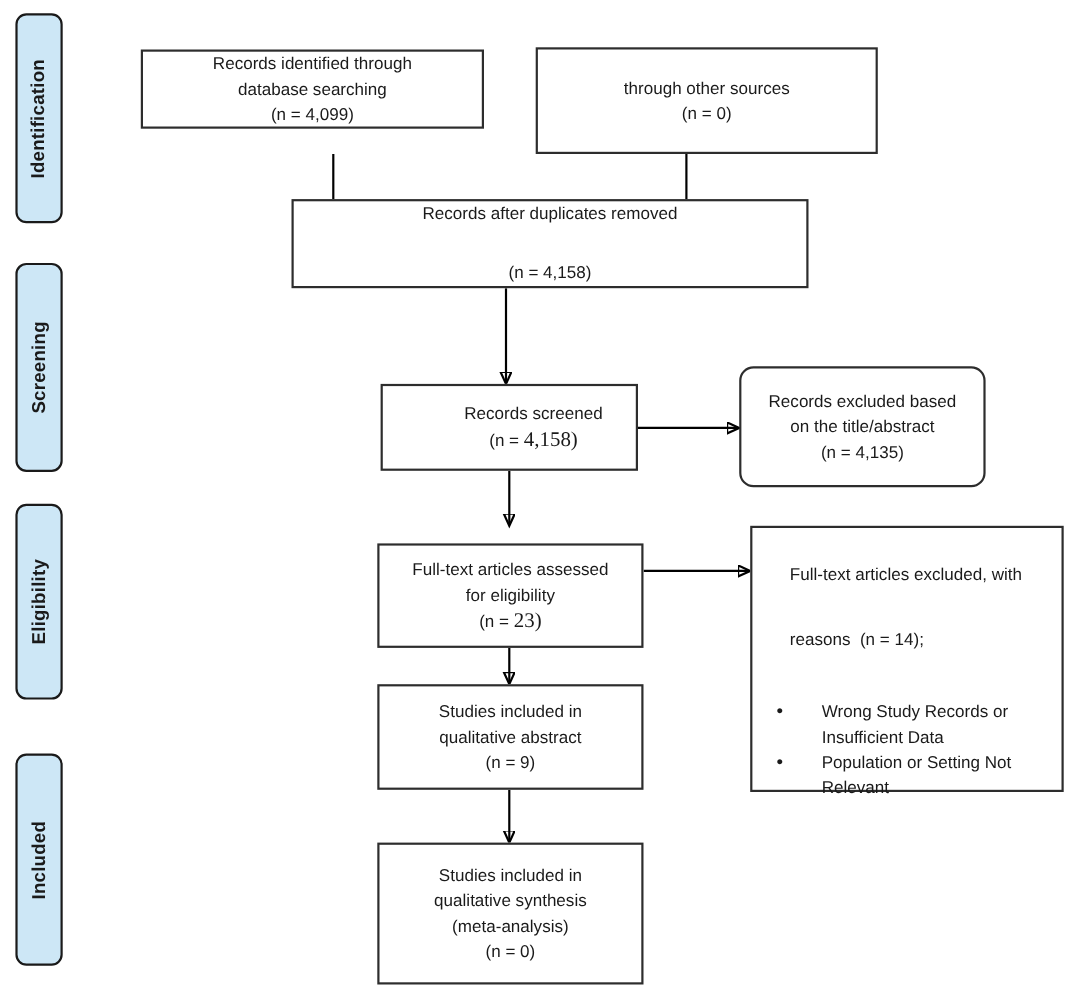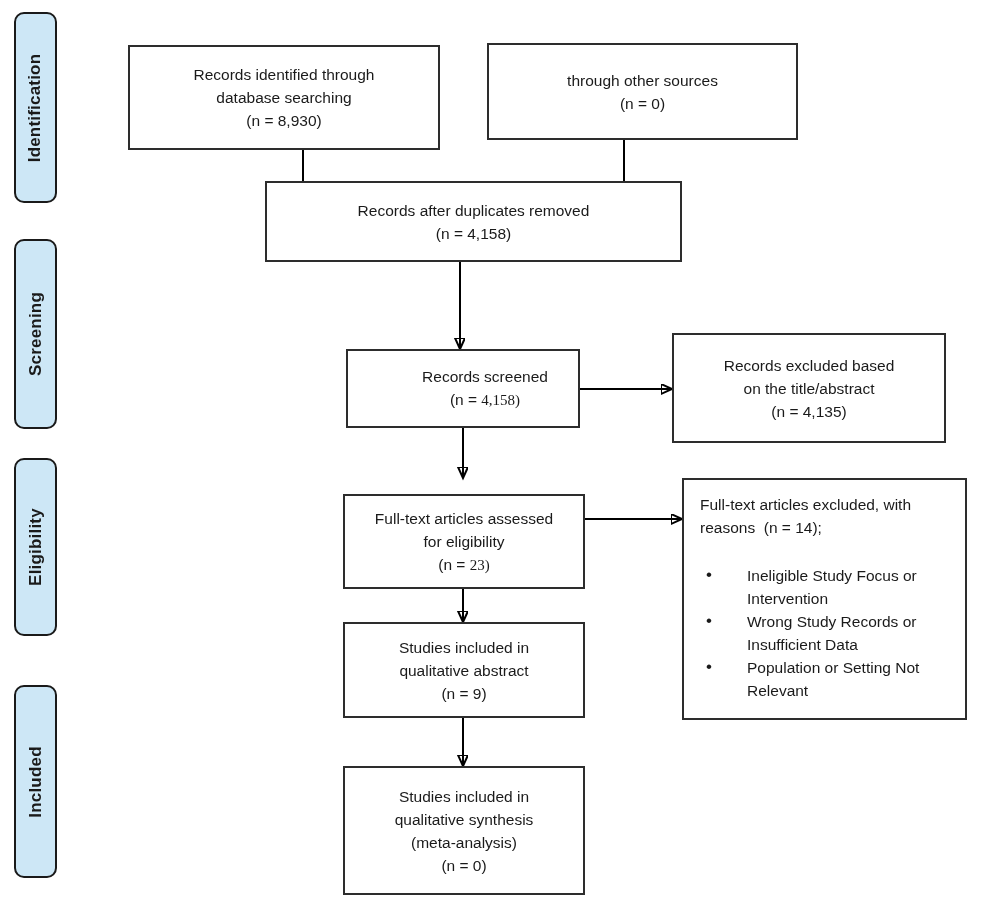--- a/index.html
+++ b/index.html
@@ -27,26 +27,26 @@
     transform:rotate(-90deg);white-space:nowrap;
     font-weight:bold;font-size:17px;letter-spacing:.2px;
   }
   .box{
     position:absolute;box-sizing:border-box;
     background:var(--background);border:2px solid var(--box-border);
     display:flex;flex-direction:column;align-items:center;justify-content:center;
     text-align:center;font-size:15.5px;line-height:23px;
   }
   .box .bline{white-space:pre;}
-  .serif{font-family:"Liberation Serif",serif;font-size:15px;}
+  .serif{font-family:"Liberation Serif",serif;font-size:19px;}
   .box-left{
     align-items:flex-start;justify-content:flex-start;
     text-align:left;padding:13px 12px 10px 16px;
   }
-  .box-left p{margin:0;white-space:pre-wrap;}
+  .box-left p{margin:18px;white-space:pre-wrap;}
   .box-left ul{
     list-style:none;margin:25px 0 0 0;padding:0;
   }
   .box-left li{
     position:relative;padding-left:47px;margin:0;
   }
   .box-left li::before{
     content:"\2022";position:absolute;left:6px;top:-1px;font-size:17px;
   }
 </style>
@@ -77,58 +77,57 @@
   <div class="stage" style="top:239px;height:190px;">
     <span>Screening</span>
   </div>
   <div class="stage" style="top:458px;height:178px;">
     <span>Eligibility</span>
   </div>
   <div class="stage" style="top:685px;height:193px;">
     <span>Included</span>
   </div>
 
-  <div class="box" style="left:128px;top:45px;width:312px;height:105px;">
+  <div class="box" style="left:128px;top:45px;width:312px;height:72px;">
     <div class="bline">Records identified through</div>
     <div class="bline">database searching</div>
-    <div class="bline">(n = 8,930)</div>
+    <div class="bline">(n = 4,099)</div>
   </div>
 
   <div class="box" style="left:487px;top:43px;width:311px;height:97px;">
     <div class="bline">through other sources</div>
     <div class="bline">(n = 0)</div>
   </div>
 
-  <div class="box" style="left:265px;top:181px;width:417px;height:81px;">
+  <div class="box" style="left:265px;top:181px;width:470px;height:81px;justify-content:space-between;">
     <div class="bline">Records after duplicates removed</div>
     <div class="bline">(n = 4,158)</div>
   </div>
 
   <div class="box" style="left:346px;top:349px;width:234px;height:79px;padding-left:44px;">
     <div class="bline">Records screened</div>
     <div class="bline"><span>(n = </span><span class="serif">4,158)</span></div>
   </div>
 
-  <div class="box" style="left:672px;top:333px;width:274px;height:110px;">
+  <div class="box" style="left:672px;top:333px;width:224px;height:110px;border-radius:13px;">
     <div class="bline">Records excluded based</div>
     <div class="bline">on the title/abstract</div>
     <div class="bline">(n = 4,135)</div>
   </div>
 
   <div class="box" style="left:343px;top:478px;width:242px;height:95px;margin-top:16px;">
     <div class="bline">Full-text articles assessed</div>
     <div class="bline">for eligibility</div>
     <div class="bline"><span>(n = </span><span class="serif">23)</span></div>
   </div>
 
   <div class="box box-left" style="left:682px;top:478px;width:285px;height:242px;">
     <p>Full-text articles excluded, with</p>
     <p>reasons  (n = 14);</p>
     <ul>
-      <li>Ineligible Study Focus or Intervention</li>
       <li>Wrong Study Records or Insufficient Data</li>
       <li>Population or Setting Not Relevant</li>
     </ul>
   </div>
 
   <div class="box" style="left:343px;top:622px;width:242px;height:96px;">
     <div class="bline">Studies included in</div>
     <div class="bline">qualitative abstract</div>
     <div class="bline">(n = 9)</div>
   </div>

